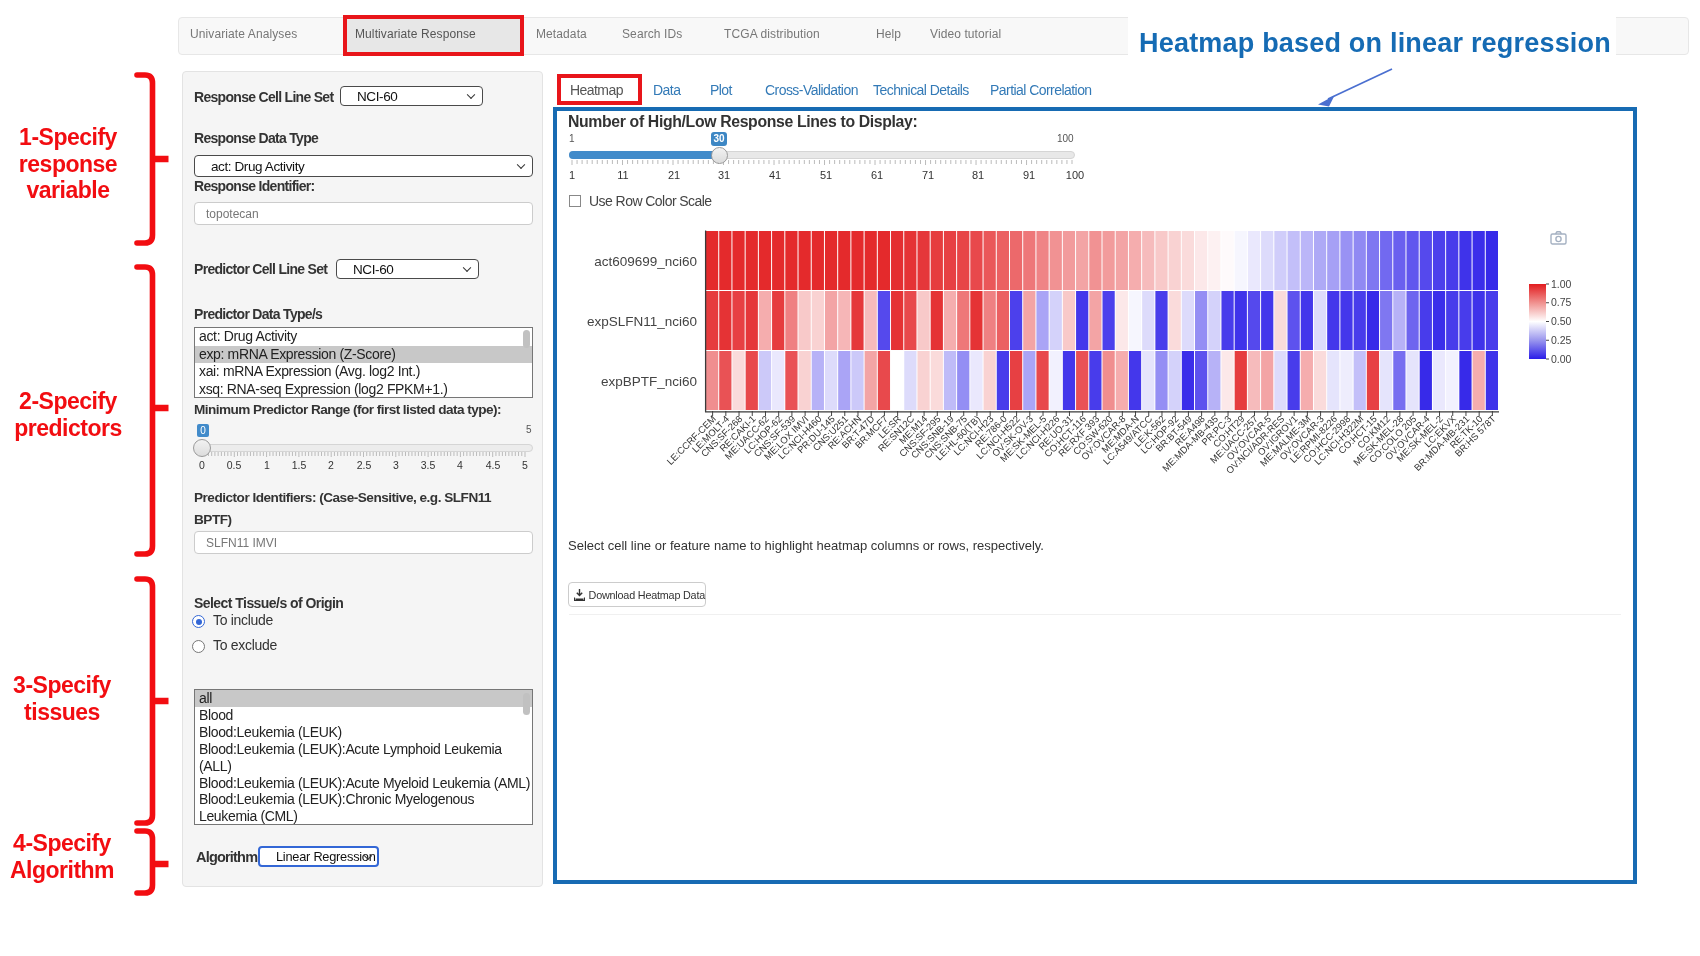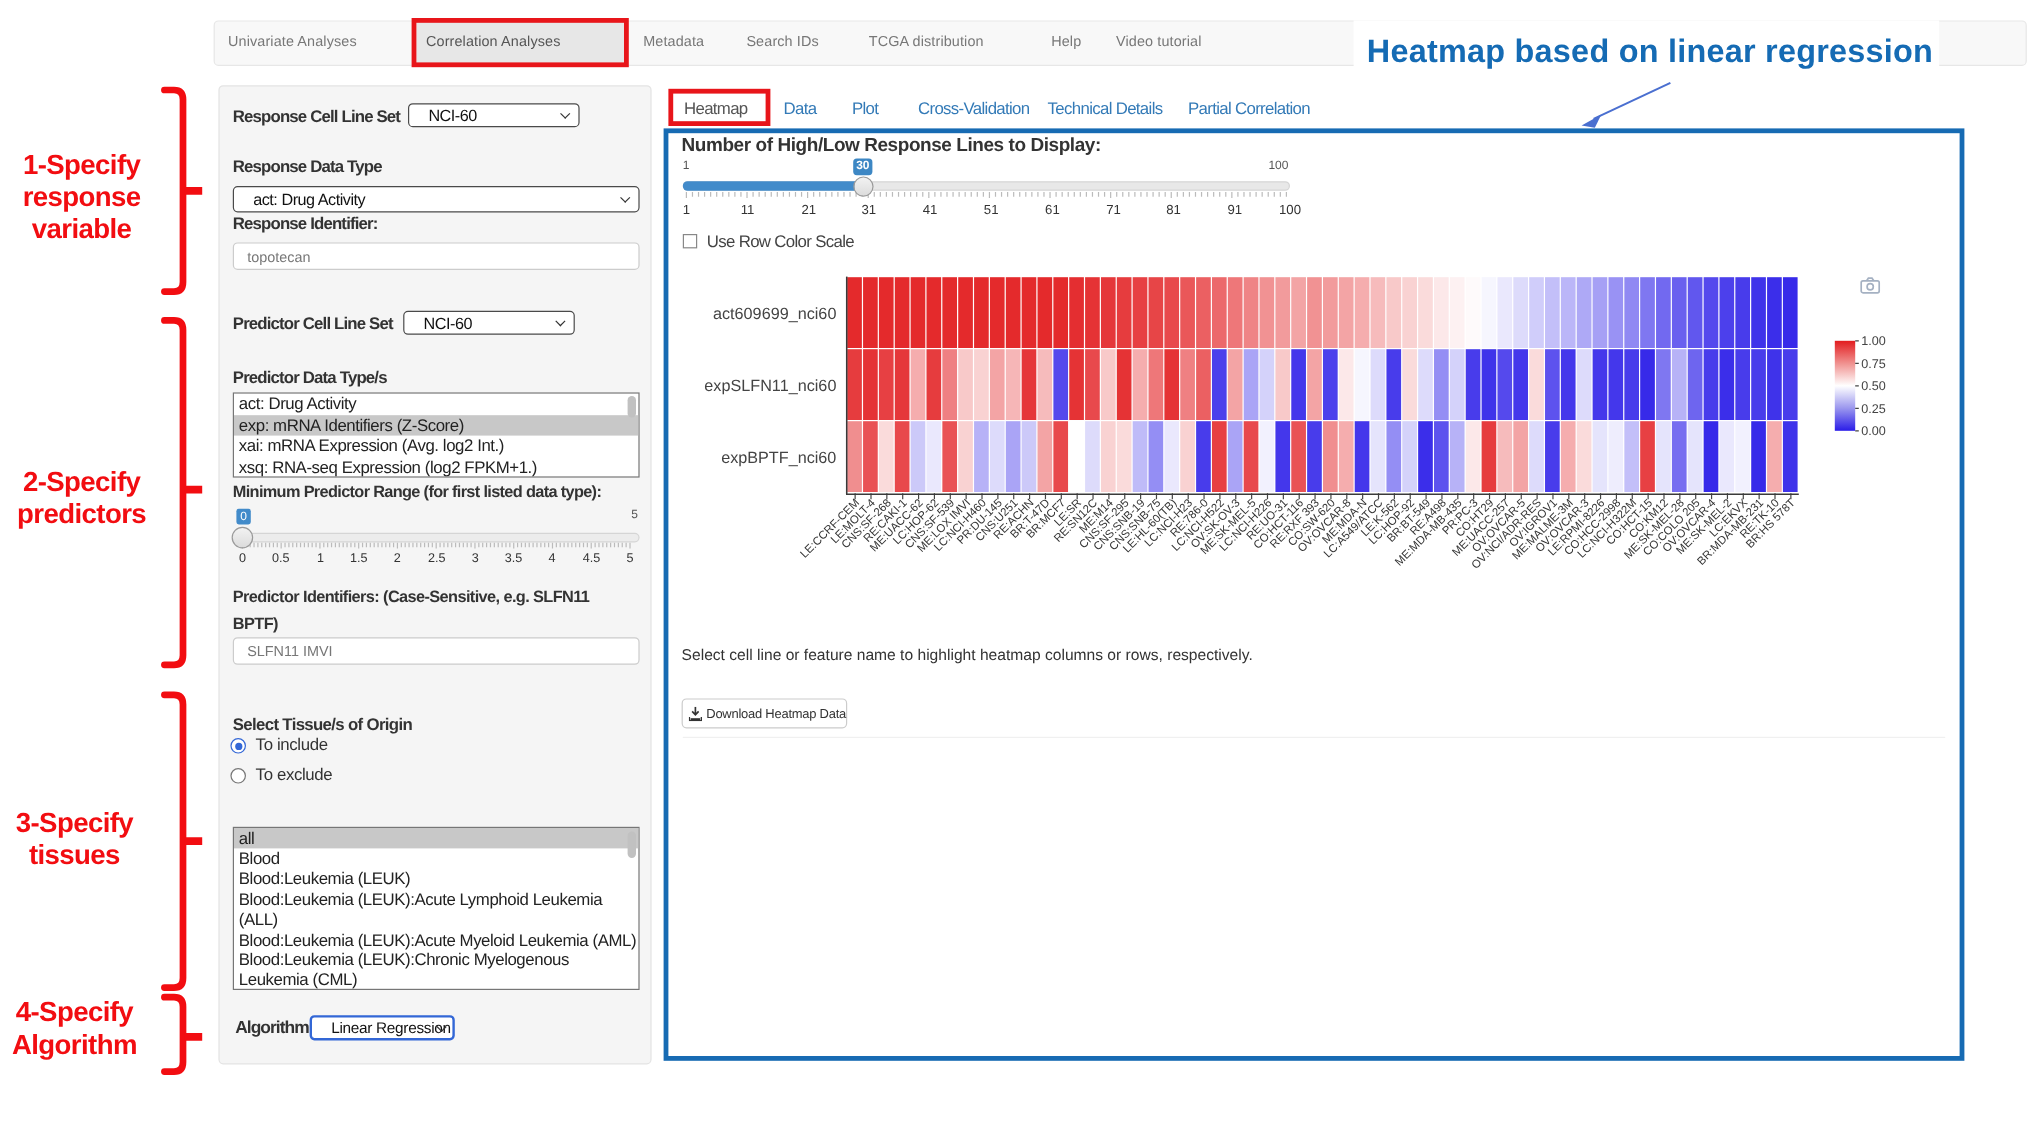--- a/index.html
+++ b/index.html
@@ -9,21 +9,21 @@
 .chev{position:absolute;right:8px;top:50%;width:6px;height:6px;border-right:1.7px solid #333;border-bottom:1.7px solid #333;transform:translateY(-70%) rotate(45deg)}
 .inp{position:absolute;background:#fff;border:1px solid #ccc;border-radius:4px;font-size:12px;color:#777;display:flex;align-items:center;padding-left:11px}
 .redtxt{position:absolute;color:#f20d11;font-weight:bold;font-size:23px;letter-spacing:-0.5px;line-height:26.5px}
 .navitem{color:#777;font-size:12px;letter-spacing:0.1px;position:absolute;top:27px;white-space:nowrap}
 .tab{position:absolute;top:82px;font-size:14px;letter-spacing:-0.55px;white-space:nowrap}
 .lt{padding-left:4px;white-space:nowrap}
 </style></head><body>
 <div class="abs" style="left:178px;top:17px;width:1511px;height:38px;background:#f8f8f8;border:1px solid #e7e7e7;border-radius:4px"></div>
 <div class="abs" style="left:347px;top:17px;width:176px;height:38px;background:#e7e7e7"></div>
 <div class="navitem" style="left:190px;color:#777">Univariate Analyses</div>
-<div class="navitem" style="left:355px;color:#555">Correlation Analyses</div>
+<div class="navitem" style="left:355px;color:#555">Multivariate Response</div>
 <div class="navitem" style="left:536px;color:#777">Metadata</div>
 <div class="navitem" style="left:622px;color:#777">Search IDs</div>
 <div class="navitem" style="left:724px;color:#777">TCGA distribution</div>
 <div class="navitem" style="left:876px;color:#777">Help</div>
 <div class="navitem" style="left:930px;color:#777">Video tutorial</div>
 <div class="abs" style="left:1128px;top:17px;width:488px;height:39px;background:#fff"></div>
 <div class="abs b" style="left:1139px;top:28px;font-size:27px;letter-spacing:0.2px;color:#156bb4;white-space:nowrap">Heatmap based on linear regression</div>
 <svg class="abs" style="left:1312px;top:62px" width="90" height="48" viewBox="0 0 90 48">
     <line x1="80" y1="7" x2="16" y2="37" stroke="#4a6fd0" stroke-width="1.7"></line>
     <path d="M6 42.5 L22.5 33.5 L17 44.5 Z" fill="#4a6fd0" stroke="none"></path>
@@ -34,21 +34,21 @@
 <div class="sel" style="left:340px;top:86px;width:143px;height:20px">NCI-60<span class="chev"></span></div>
 <div class="lbl" style="left:194px;top:130px">Response Data Type</div>
 <div class="sel" style="left:194px;top:155px;width:339px;height:22px">act: Drug Activity<span class="chev"></span></div>
 <div class="lbl" style="left:194px;top:178px">Response Identifier:</div>
 <div class="inp" style="left:194px;top:202px;width:339px;height:23px">topotecan</div>
 <div class="lbl" style="left:194px;top:261px">Predictor Cell Line Set</div>
 <div class="sel" style="left:336px;top:259px;width:143px;height:20px">NCI-60<span class="chev"></span></div>
 <div class="lbl" style="left:194px;top:306px">Predictor Data Type/s</div>
 <div class="abs" style="left:194px;top:327px;width:339px;height:71px;background:#fff;border:1px solid #767676;font-size:14px;letter-spacing:-0.35px;color:#222;overflow:hidden;line-height:17.5px">
 <div class="lt">act: Drug Activity</div>
-<div class="lt" style="background:#c8c8c8">exp: mRNA Identifiers (Z-Score)</div>
+<div class="lt" style="background:#c8c8c8">exp: mRNA Expression (Z-Score)</div>
 <div class="lt">xai: mRNA Expression (Avg. log2 Int.)</div>
 <div class="lt">xsq: RNA-seq Expression (log2 FPKM+1.)</div>
 <div class="abs" style="right:2px;top:2px;width:7px;height:18px;background:#c1c1c1;border-radius:4px"></div>
 </div>
 <div class="lbl" style="left:194px;top:402px;font-size:13.6px;letter-spacing:-0.55px">Minimum Predictor Range (for first listed data type):</div>
 <div class="abs" style="left:197px;top:424px;width:12px;height:13px;background:#428bca;border-radius:2px;color:#fff;font-size:10px;text-align:center;line-height:13px">0</div>
 <div class="abs" style="left:526px;top:424px;font-size:10px;color:#555">5</div>
 <div class="abs" style="left:194px;top:444px;width:339px;height:8px;background:#ececec;border:1px solid #d5d5d5;border-radius:4px"></div>
 <svg class="abs" style="left:194px;top:452px" width="339" height="6">
     <line x1="8.0" y1="0" x2="8.0" y2="5" stroke="#bbb" stroke-width="1"></line>

